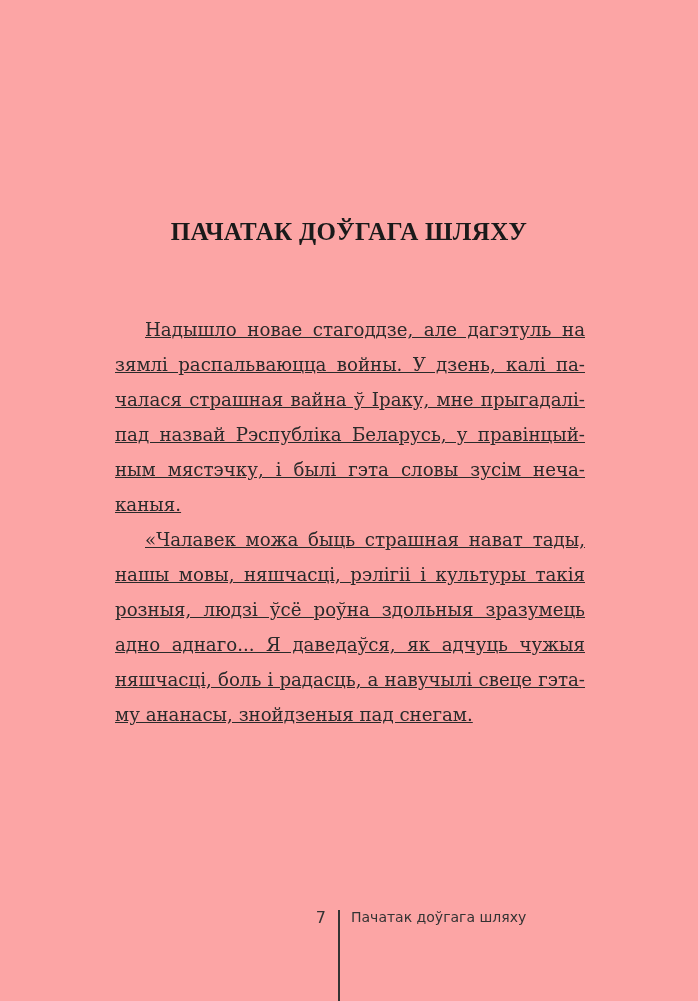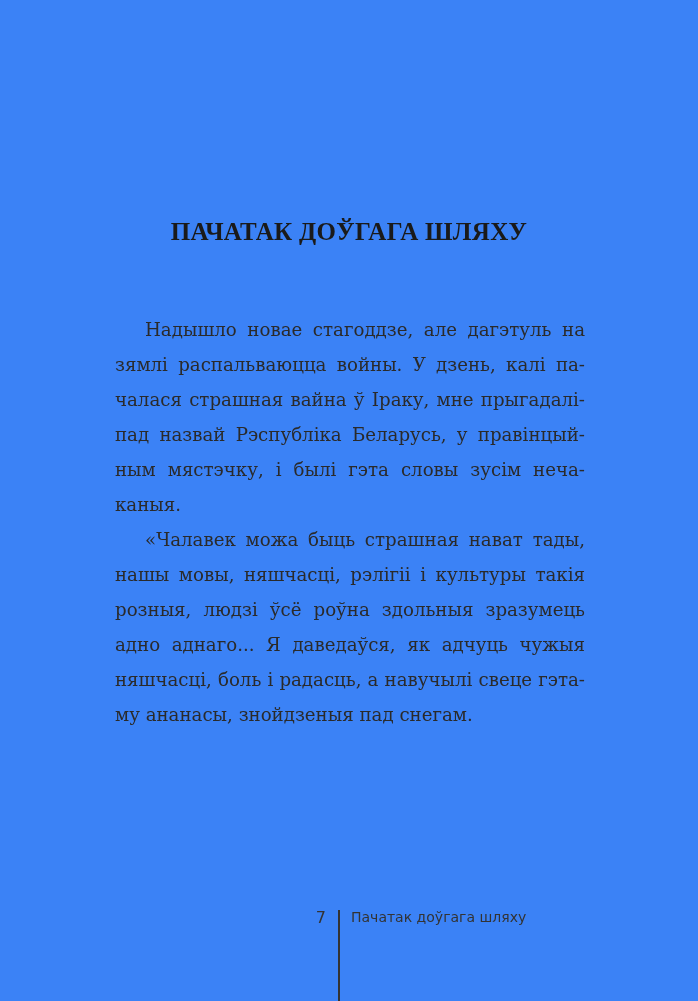--- a/index.html
+++ b/index.html
@@ -1,30 +1,30 @@
 <!DOCTYPE html>
 <html><head>
 <meta charset="utf-8">
 <style>
   html, body { margin: 0; padding: 0; background: #ffffff; }
   body { width: 698px; height: 1001px; position: relative; overflow: hidden; }
-  .page { position: absolute; left: 0; top: 0; width: 698px; height: 1001px; background: #3b82f6; }
+  .page { position: absolute; left: 0; top: 0; width: 698px; height: 1001px; background: #fca5a5; }
   .title {
     position: absolute; left: 0; width: 698px; top: 218px;
     text-align: center;
     font-family: "Liberation Serif", serif;
     font-weight: bold; font-size: 25px; color: #1a1a1a;
     letter-spacing: 0.3px;
   }
   .body-text {
     position: absolute; left: 115px; width: 470px; top: 312px;
     font-family: "DejaVu Serif", serif;
     font-size: 18.2px; line-height: 35px; color: #2a2a2a;
   }
-  .line { display: block; white-space: nowrap; text-align: justify; text-align-last: justify; height: 35px; }
+  .line { display: block; white-space: nowrap; text-align: justify; text-align-last: justify; height: 35px; text-decoration: underline; }
   .line.last { text-align-last: left; }
   .line.indent { padding-left: 30px; }
   .footer-num {
     position: absolute; left: 300px; width: 26px; top: 908px; text-align: right;
     font-family: "DejaVu Sans", sans-serif; font-size: 16px; color: #333;
   }
   .footer-rule {
     position: absolute; left: 338px; top: 910px; width: 1.5px; height: 91px; background: #333;
   }
   .footer-title {

